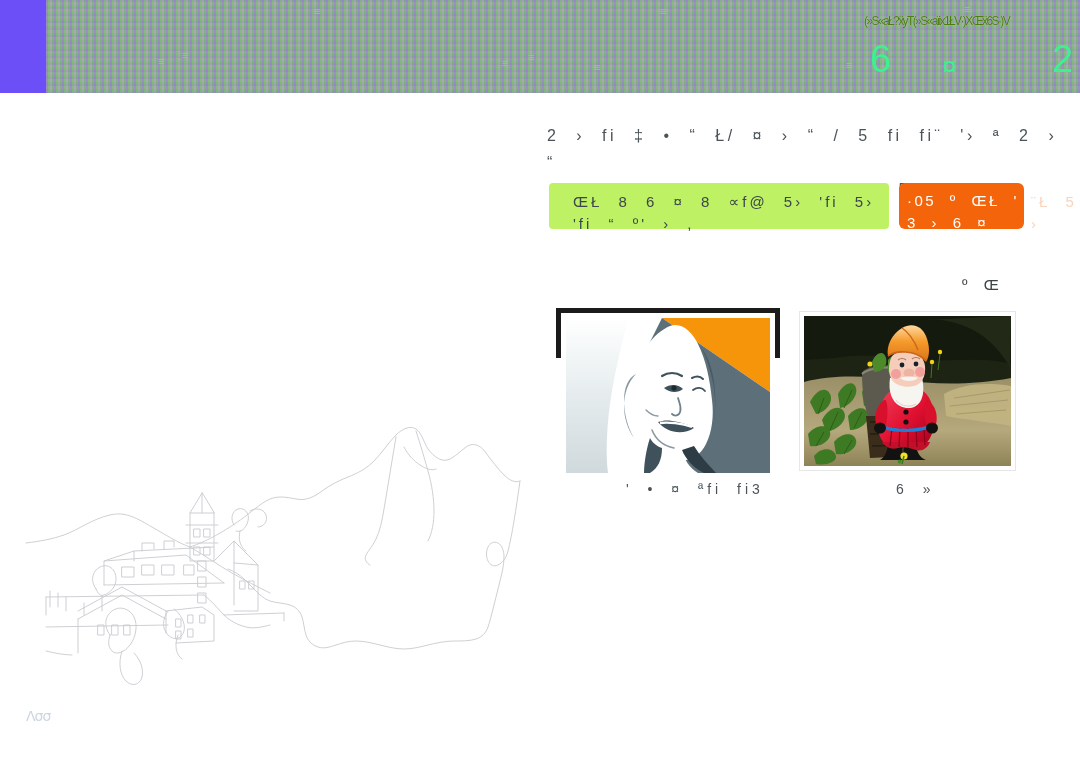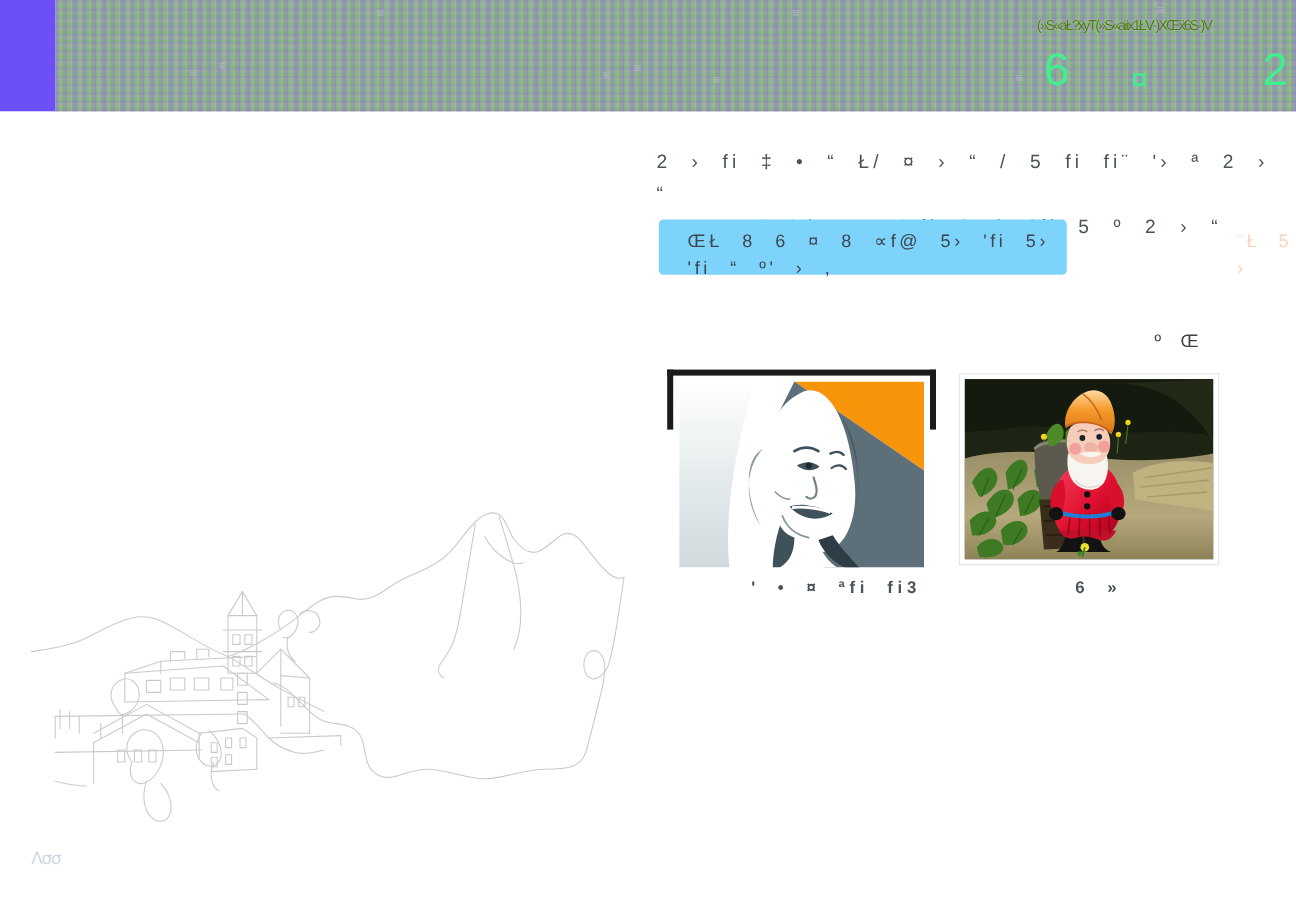--- a/index.html
+++ b/index.html
@@ -74,21 +74,21 @@
     white-space:normal;
   }
   #intro-paragraph .ln2{display:block;text-indent:86px;}
 
   
   #search-row{
     position:absolute;left:6px;top:73px;width:526px;height:46px;
   }
   #search-field{
     position:absolute;left:0;top:0;width:340px;height:46px;
-    background:#7dd3fc;border-radius:4px;
+    background:#bef264;border-radius:4px;
     box-sizing:border-box;
   }
   #search-field-text{
     position:absolute;left:24px;top:8px;width:330px;
     color:#3d464b;font-size:15px;line-height:22px;
     letter-spacing:3px;word-spacing:9px;
     white-space:normal;overflow:hidden;
   }
   #search-submit-button{
     position:absolute;left:350px;top:0;width:125px;height:46px;
@@ -142,21 +142,21 @@
     background:#ffffff;border:1px solid #e6e6e6;box-sizing:border-box;
     padding:4px;
   }
   #photo-image{
     position:absolute;left:4px;top:4px;width:207px;height:150px;
     overflow:hidden;background:#2c3a1f;
   }
 
   .caption{
     position:absolute;top:172px;color:#4a5358;font-size:14px;
-    line-height:18px;letter-spacing:4px;word-spacing:7px;white-space:nowrap;font-weight:bold;
+    line-height:18px;letter-spacing:4px;word-spacing:7px;white-space:nowrap;
   }
   #caption-left{left:70px;}
   #caption-right{left:340px;}
 </style>
 </head>
 <body>
 
 <div id="header">
 
   <div id="header-purple-block"></div>
@@ -302,20 +302,23 @@
     <span>2 › fi ‡   •    “ Ł/   ¤       › “ /    5 fi   fi¨   '› ª 2 › “</span>
     <span class="ln2">“ Ł/    ¤       › '›fl    6        ‡    ªfi  5 º 2 › “</span>
   </div>
 
   <div id="search-row">
 
     <div id="search-field">
       <div id="search-field-text">ŒŁ  8 6  ¤    8 ∝f@  5› 'fi      5› 'fi   “ º' › ,</div>
     </div>
 
+    <button id="search-submit-button">
+      <span id="search-submit-label">·05 º ŒŁ ' 3  ›    6  ¤</span>
+    </button>
 
     <div id="search-overflow-text">¨Ł  5 2 ›</div>
   </div>
 </div>
 
 <div id="gallery-heading">º  Œ</div>
 
 <div id="gallery">
 
   <div id="gallery-item-left">

